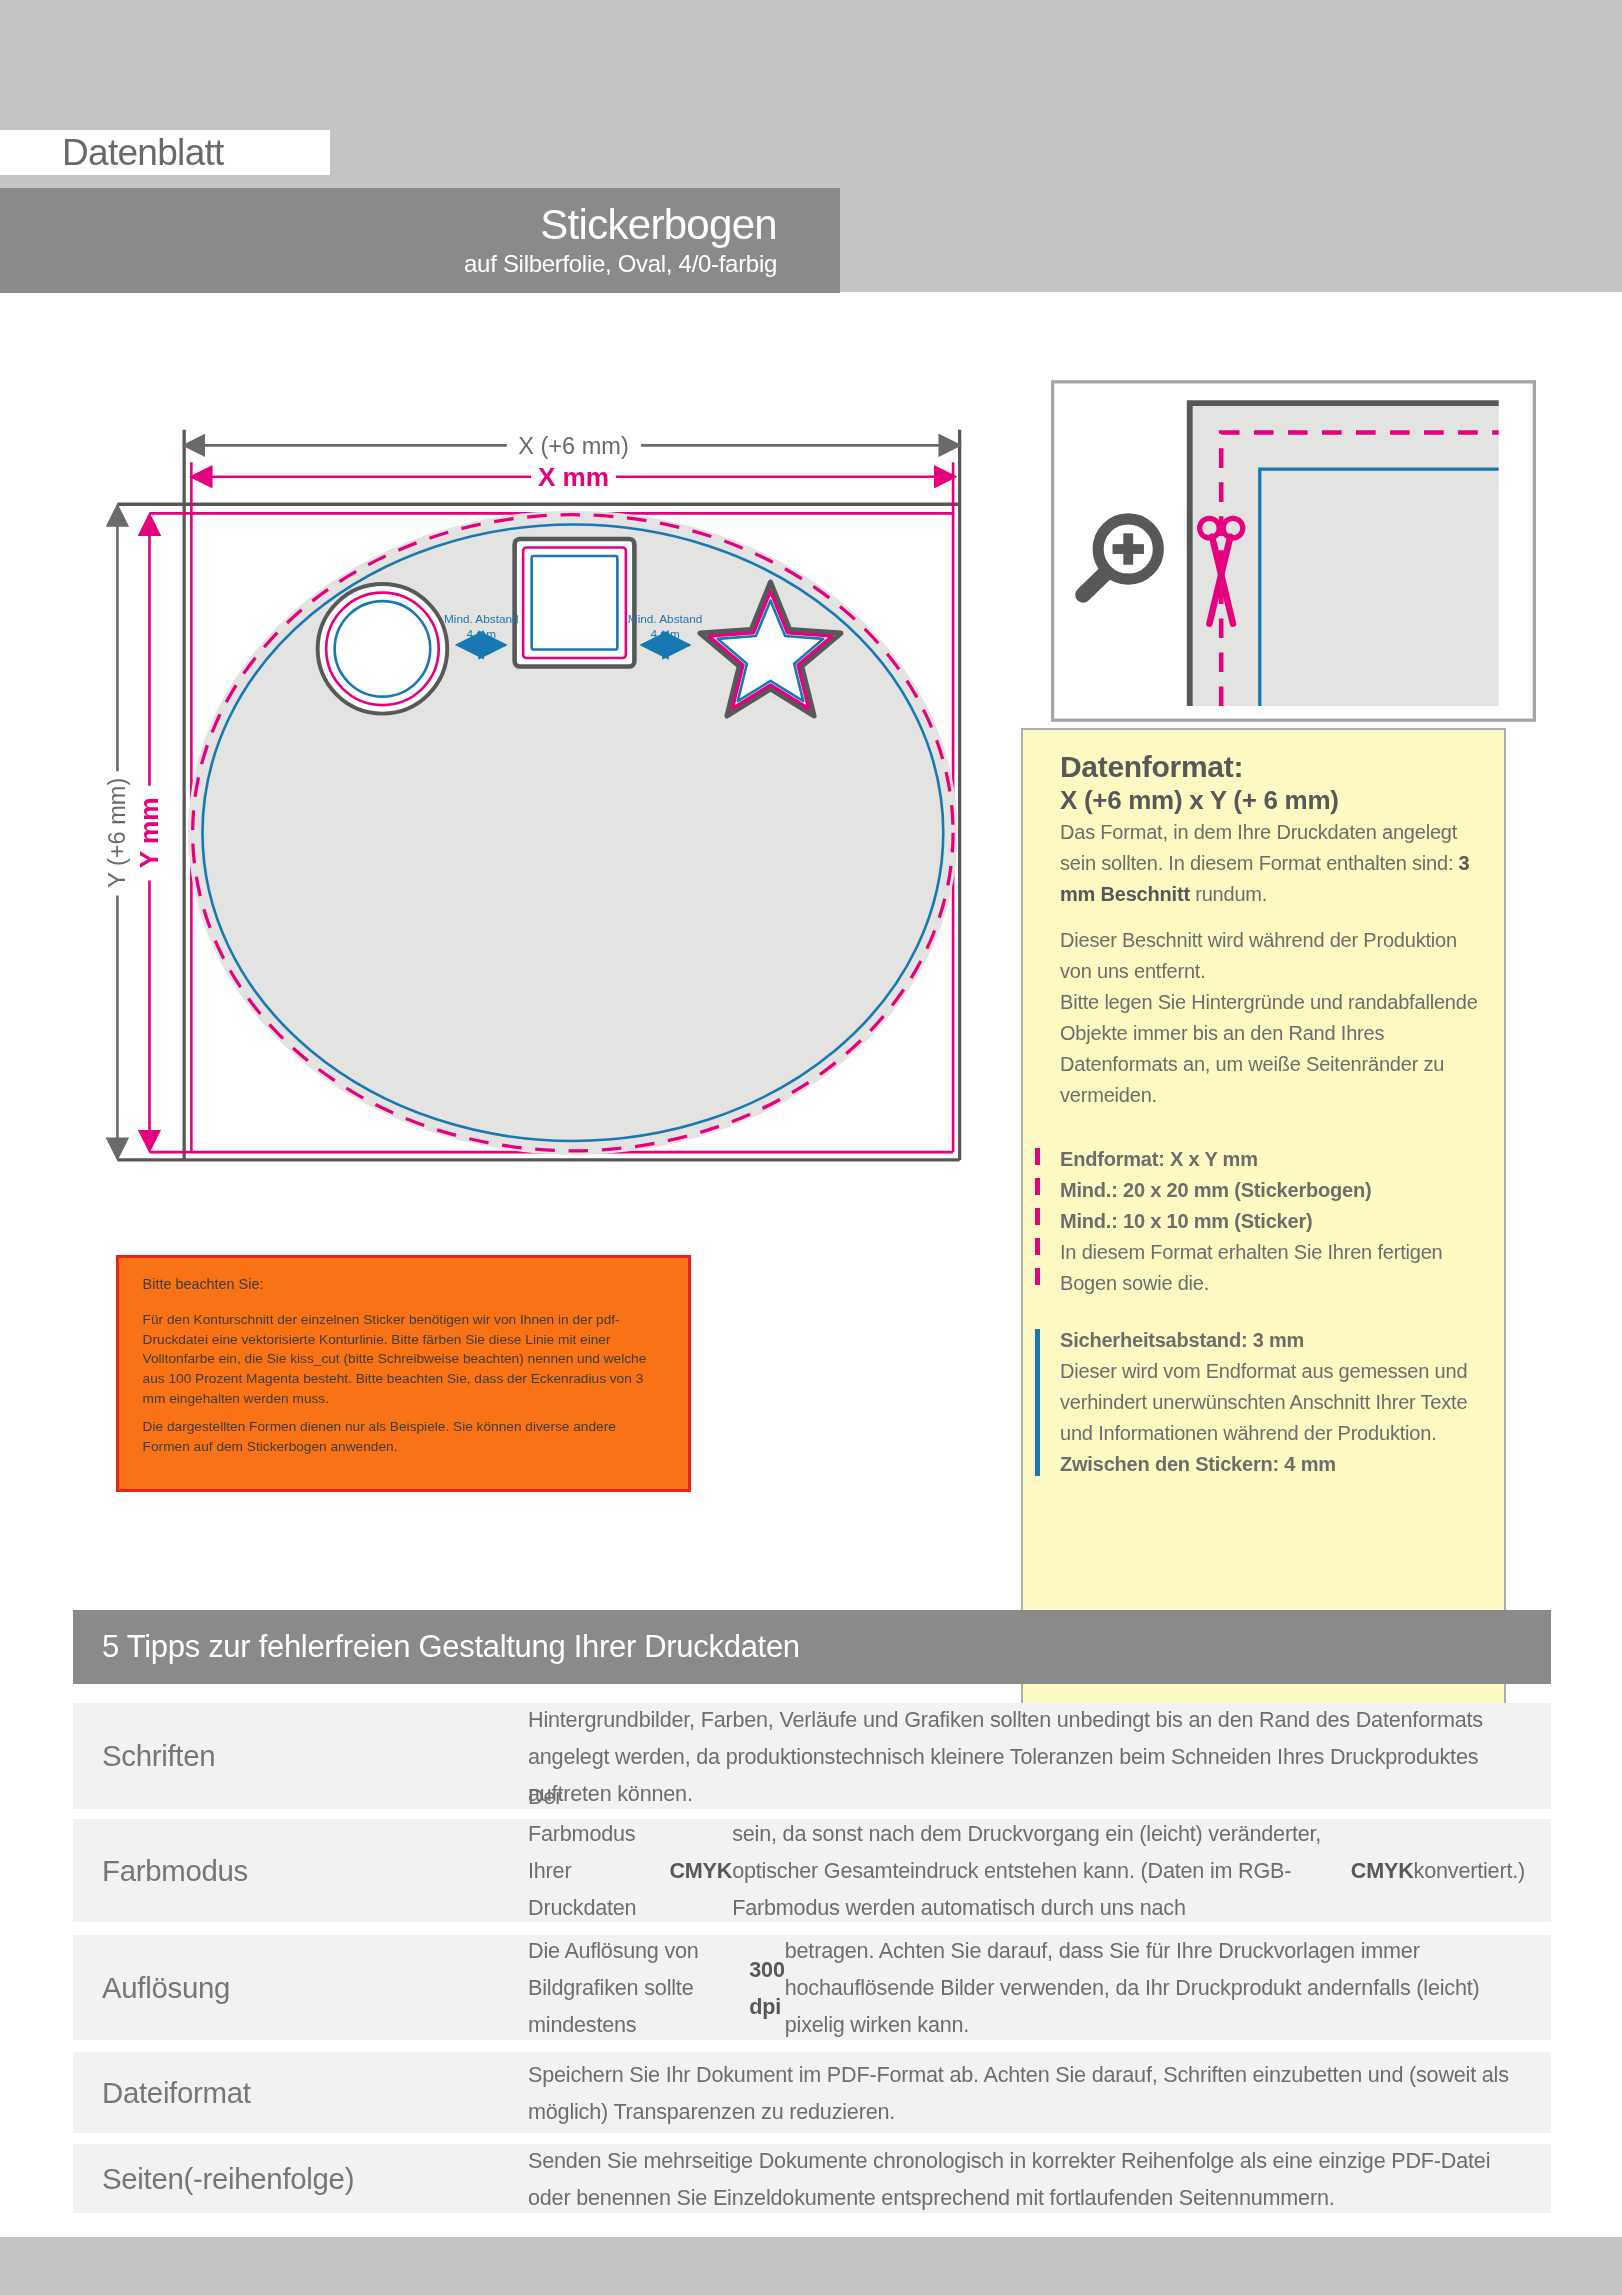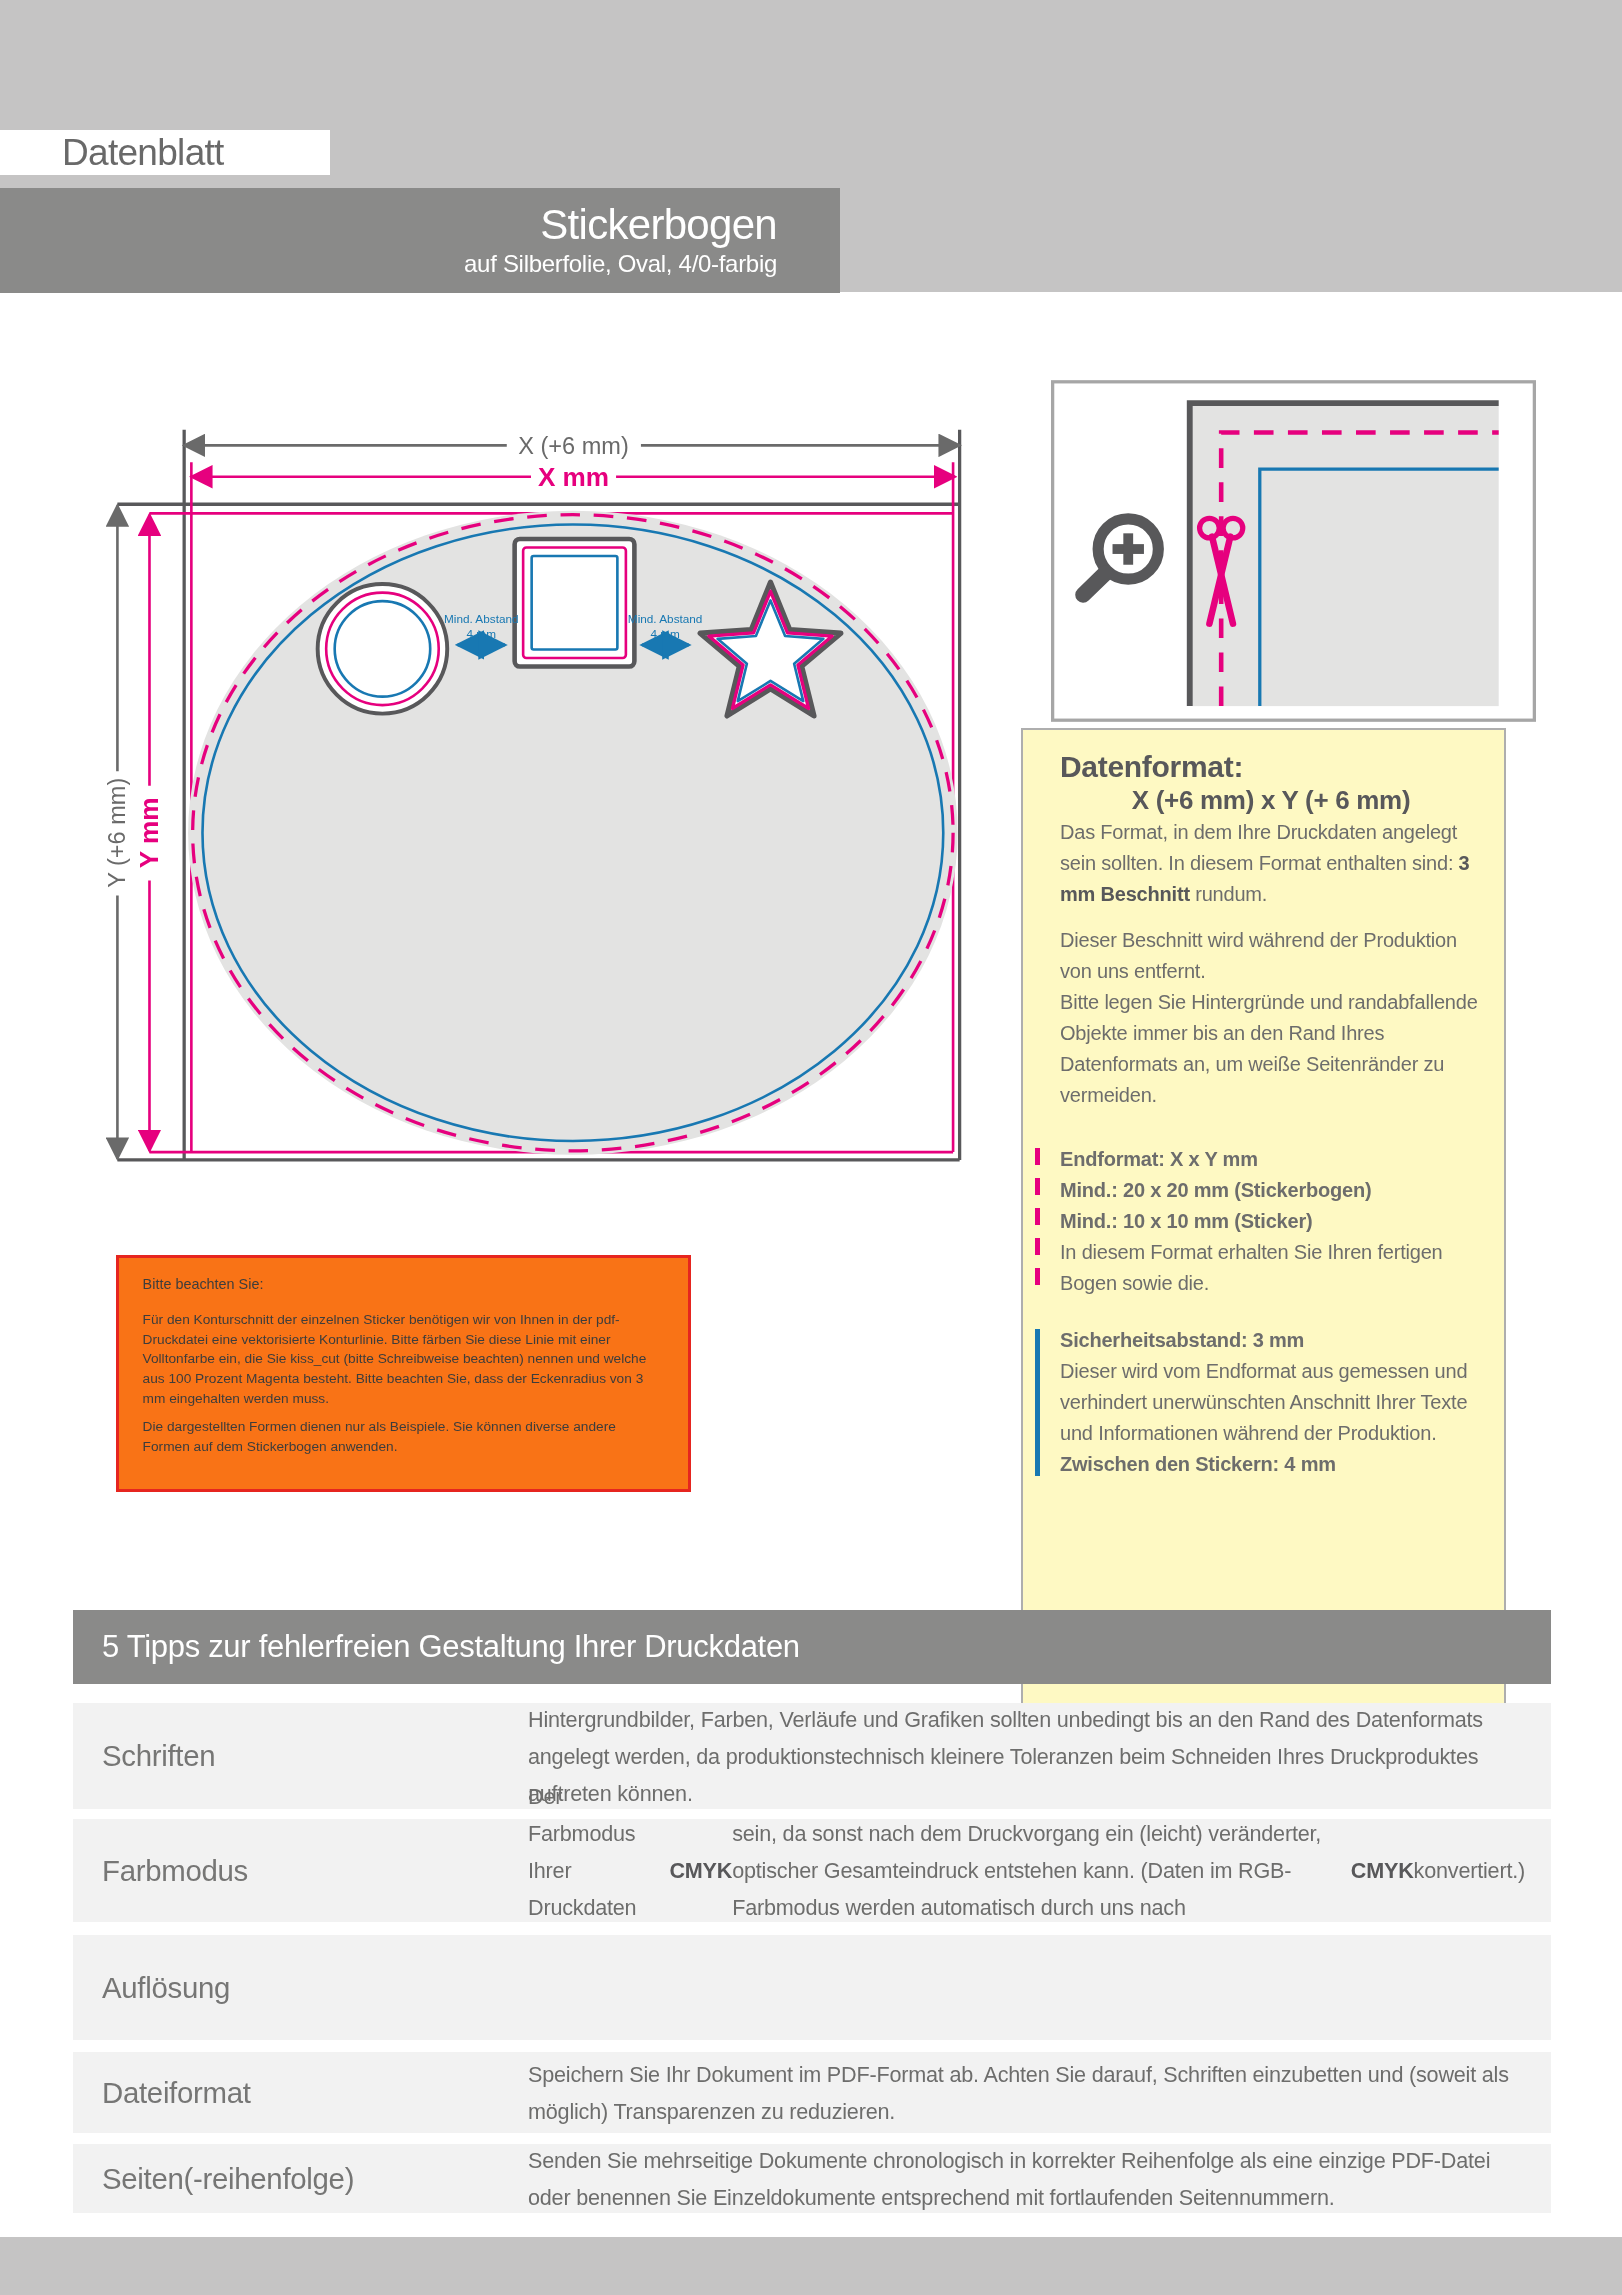--- a/index.html
+++ b/index.html
@@ -28,21 +28,21 @@
   .dimlabel-m{fill:#e6007e;font-size:40px;font-weight:bold;}
   .mindist{fill:#1878b2;font-size:18px;}
 
   
   #detailbox{left:1051px;top:380px;}
 
   
   .info-panel{left:1021px;top:728px;width:485px;height:983px;background:#fef9c3;
     border:2.6px solid #aeaeae;box-sizing:border-box;padding:19.6px 22px 0 37px;overflow:hidden;}
   .info-panel h3{margin:0;font-size:30px;line-height:1.15;color:#58585a;letter-spacing:-0.3px;}
-  .info-panel .format{font-size:26px;font-weight:bold;color:#58585a;line-height:1.25;letter-spacing:-0.3px;text-align:center;}
+  .info-panel .format{font-size:26px;font-weight:bold;color:#58585a;line-height:1.25;letter-spacing:-0.3px;}
   .info-panel p{margin:0;font-size:20px;line-height:31px;color:#6d6d6c;letter-spacing:-0.2px;}
   .info-panel p b{color:#58585a;}
   .gap24{height:15.7px;} 
   .section{position:relative;}
   .sec-endformat{margin-top:33px;}
   .sec-sicherheit{margin-top:26px;}
   .vline{position:absolute;left:-25px;top:3.9px;bottom:3.9px;width:5.2px;}
   .vline-magenta{background:repeating-linear-gradient(to bottom,#e6007e 0 17px,transparent 17px 30px);}
   .vline-blue{background:#1878b2;}
   .h-magenta{font-size:29px;font-weight:bold;color:#e6007e;line-height:1.25;letter-spacing:-0.3px;margin:0;}
@@ -231,20 +231,21 @@
 <div class="abs tip-row row1">
   <div class="tip-label">Schriften</div>
   <div class="tip-body">Hintergrundbilder, Farben, Verläufe und Grafiken sollten unbedingt bis an den Rand des Datenformats angelegt werden, da produktionstechnisch kleinere Toleranzen beim Schneiden Ihres Druckproduktes auftreten können.</div>
 </div>
 <div class="abs tip-row row2">
   <div class="tip-label">Farbmodus</div>
   <div class="tip-body">Der Farbmodus Ihrer Druckdaten muss <b>CMYK</b> sein, da sonst nach dem Druckvorgang ein (leicht) veränderter, optischer Gesamteindruck entstehen kann. (Daten im RGB-Farbmodus werden automatisch durch uns nach <b>CMYK</b> konvertiert.)</div>
 </div>
 <div class="abs tip-row row3">
   <div class="tip-label">Auflösung</div>
+  <div class="tip-body">Die Auflösung von Bildgrafiken sollte mindestens <b>300 dpi</b> betragen. Achten Sie darauf, dass Sie für Ihre Druckvorlagen immer hochauflösende Bilder verwenden, da Ihr Druckprodukt andernfalls (leicht) pixelig wirken kann.</div>
 </div>
 <div class="abs tip-row row4">
   <div class="tip-label">Dateiformat</div>
   <div class="tip-body">Speichern Sie Ihr Dokument im PDF-Format ab. Achten Sie darauf, Schriften einzubetten und (soweit als möglich) Transparenzen zu reduzieren.</div>
 </div>
 <div class="abs tip-row row5">
   <div class="tip-label">Seiten(-reihenfolge)</div>
   <div class="tip-body">Senden Sie mehrseitige Dokumente chronologisch in korrekter Reihenfolge als eine einzige PDF-Datei oder benennen Sie Einzeldokumente entsprechend mit fortlaufenden Seitennummern.</div>
 </div>
 

